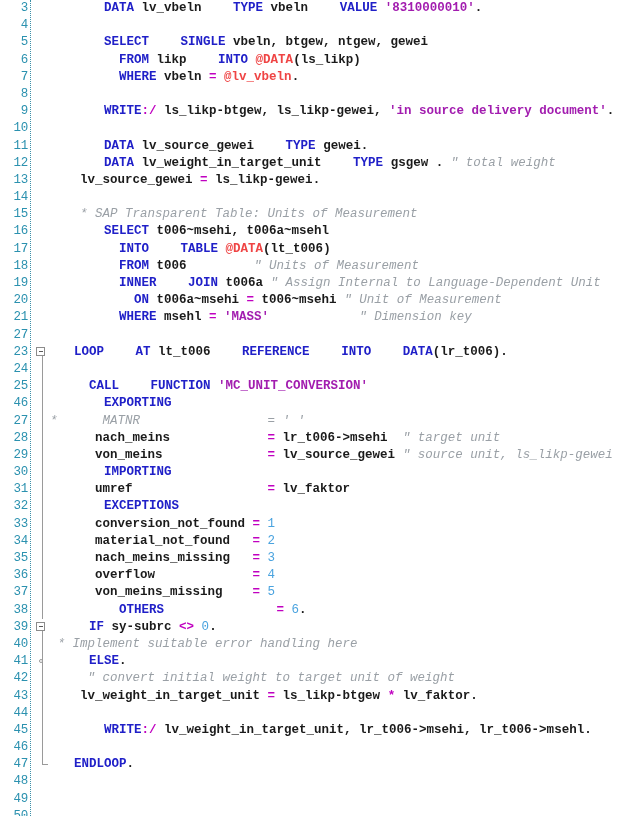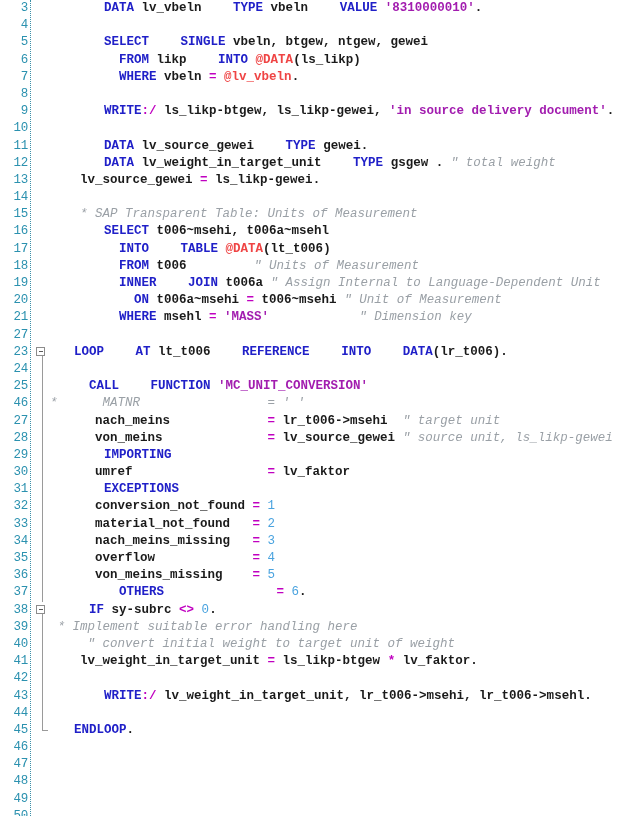--- a/index.html
+++ b/index.html
@@ -206,34 +206,36 @@
       <div class="row"><div class="fold"></div><div class="code"><span class="pun">    </span><span class="kw">SELECT</span><span class="pun"> </span><span class="id">t006~msehi, t006a~msehl</span></div></div>
       <div class="row"><div class="fold"></div><div class="code"><span class="pun">      </span><span class="kw">INTO</span><span class="pun"> </span><span class="kw">TABLE</span><span class="pun"> </span><span class="at">@DATA</span><span class="pun">(</span><span class="id">lt_t006</span><span class="pun">)</span></div></div>
       <div class="row"><div class="fold"></div><div class="code"><span class="pun">      </span><span class="kw">FROM</span><span class="pun"> </span><span class="id">t006</span><span class="pun">         </span><span class="cmt">" Units of Measurement</span></div></div>
       <div class="row"><div class="fold"></div><div class="code"><span class="pun">      </span><span class="kw">INNER</span><span class="pun"> </span><span class="kw">JOIN</span><span class="pun"> </span><span class="id">t006a</span><span class="pun"> </span><span class="cmt">" Assign Internal to Language-Dependent Unit</span></div></div>
       <div class="row"><div class="fold"></div><div class="code"><span class="pun">        </span><span class="kw">ON</span><span class="pun"> </span><span class="id">t006a~msehi</span><span class="pun"> </span><span class="op">=</span><span class="pun"> </span><span class="id">t006~msehi</span><span class="pun"> </span><span class="cmt">" Unit of Measurement</span></div></div>
       <div class="row"><div class="fold"></div><div class="code"><span class="pun">      </span><span class="kw">WHERE</span><span class="pun"> </span><span class="id">msehl</span><span class="pun"> </span><span class="op">=</span><span class="pun"> </span><span class="str">'MASS'</span><span class="pun">            </span><span class="cmt">" Dimension key</span></div></div>
       <div class="row"><div class="fold"></div><div class="code"></div></div>
       <div class="row"><div class="fold"><div class="fold-box"></div><div class="fold-line" style="top: 12px;"></div></div><div class="code"><span class="kw">LOOP</span><span class="pun"> </span><span class="kw">AT</span><span class="pun"> </span><span class="id">lt_t006</span><span class="pun"> </span><span class="kw">REFERENCE</span><span class="pun"> </span><span class="kw">INTO</span><span class="pun"> </span><span class="kw">DATA</span><span class="pun">(</span><span class="id">lr_t006</span><span class="pun">).</span></div></div>
       <div class="row"><div class="fold"><div class="fold-line"></div></div><div class="code"></div></div>
       <div class="row"><div class="fold"><div class="fold-line"></div></div><div class="code"><span class="pun">  </span><span class="kw">CALL</span><span class="pun"> </span><span class="kw">FUNCTION</span><span class="pun"> </span><span class="str">'MC_UNIT_CONVERSION'</span></div></div>
+      <div class="row"><div class="fold"><div class="fold-line"></div></div><div class="code"><span class="pun">    </span><span class="kw">EXPORTING</span></div></div>
       <div class="row"><div class="fold"><div class="fold-line"></div></div><div class="code"><span class="cmt">*</span><span class="cmt">      MATNR                 = ' '</span></div></div>
       <div class="row"><div class="fold"><div class="fold-line"></div></div><div class="code"><span class="pun">      </span><span class="id">nach_meins</span><span class="pun">             </span><span class="op">=</span><span class="pun"> </span><span class="id">lr_t006-&gt;msehi</span><span class="pun">  </span><span class="cmt">" target unit</span></div></div>
       <div class="row"><div class="fold"><div class="fold-line"></div></div><div class="code"><span class="pun">      </span><span class="id">von_meins</span><span class="pun">              </span><span class="op">=</span><span class="pun"> </span><span class="id">lv_source_gewei</span><span class="pun"> </span><span class="cmt">" source unit, ls_likp-gewei</span></div></div>
       <div class="row"><div class="fold"><div class="fold-line"></div></div><div class="code"><span class="pun">    </span><span class="kw">IMPORTING</span></div></div>
       <div class="row"><div class="fold"><div class="fold-line"></div></div><div class="code"><span class="pun">      </span><span class="id">umref</span><span class="pun">                  </span><span class="op">=</span><span class="pun"> </span><span class="id">lv_faktor</span></div></div>
       <div class="row"><div class="fold"><div class="fold-line"></div></div><div class="code"><span class="pun">    </span><span class="kw">EXCEPTIONS</span></div></div>
       <div class="row"><div class="fold"><div class="fold-line"></div></div><div class="code"><span class="pun">      </span><span class="id">conversion_not_found</span><span class="pun"> </span><span class="op">=</span><span class="pun"> </span><span class="num">1</span></div></div>
       <div class="row"><div class="fold"><div class="fold-line"></div></div><div class="code"><span class="pun">      </span><span class="id">material_not_found</span><span class="pun">   </span><span class="op">=</span><span class="pun"> </span><span class="num">2</span></div></div>
       <div class="row"><div class="fold"><div class="fold-line"></div></div><div class="code"><span class="pun">      </span><span class="id">nach_meins_missing</span><span class="pun">   </span><span class="op">=</span><span class="pun"> </span><span class="num">3</span></div></div>
       <div class="row"><div class="fold"><div class="fold-line"></div></div><div class="code"><span class="pun">      </span><span class="id">overflow</span><span class="pun">             </span><span class="op">=</span><span class="pun"> </span><span class="num">4</span></div></div>
       <div class="row"><div class="fold"><div class="fold-line"></div></div><div class="code"><span class="pun">      </span><span class="id">von_meins_missing</span><span class="pun">    </span><span class="op">=</span><span class="pun"> </span><span class="num">5</span></div></div>
       <div class="row"><div class="fold"><div class="fold-line"></div></div><div class="code"><span class="pun">      </span><span class="kw">OTHERS</span><span class="pun">               </span><span class="op">=</span><span class="pun"> </span><span class="num">6</span><span class="pun">.</span></div></div>
       <div class="row"><div class="fold"><div class="fold-box"></div><div class="fold-line" style="top: 12px;"></div></div><div class="code"><span class="pun">  </span><span class="kw">IF</span><span class="pun"> </span><span class="id">sy-subrc</span><span class="pun"> </span><span class="op">&lt;&gt;</span><span class="pun"> </span><span class="num">0</span><span class="pun">.</span></div></div>
       <div class="row"><div class="fold"><div class="fold-line"></div></div><div class="code"><span class="cmt"> * Implement suitable error handling here</span></div></div>
+      <div class="row"><div class="fold"><div class="fold-line"></div><div class="fold-dot"></div></div><div class="code"><span class="pun">  </span><span class="kw">ELSE</span><span class="pun">.</span></div></div>
       <div class="row"><div class="fold"><div class="fold-line"></div></div><div class="code"><span class="pun">     </span><span class="cmt">" convert initial weight to target unit of weight</span></div></div>
       <div class="row"><div class="fold"><div class="fold-line"></div></div><div class="code"><span class="pun">    </span><span class="id">lv_weight_in_target_unit</span><span class="pun"> </span><span class="op">=</span><span class="pun"> </span><span class="id">ls_likp-btgew</span><span class="pun"> </span><span class="op">*</span><span class="pun"> </span><span class="id">lv_faktor</span><span class="pun">.</span></div></div>
       <div class="row"><div class="fold"><div class="fold-line"></div></div><div class="code"></div></div>
       <div class="row"><div class="fold"><div class="fold-line"></div></div><div class="code"><span class="pun">    </span><span class="kw">WRITE</span><span class="op">:/</span><span class="pun"> </span><span class="id">lv_weight_in_target_unit, lr_t006-&gt;msehi, lr_t006-&gt;msehl</span><span class="pun">.</span></div></div>
       <div class="row"><div class="fold"><div class="fold-line"></div></div><div class="code"></div></div>
       <div class="row"><div class="fold"><div class="fold-end"></div></div><div class="code"><span class="kw">ENDLOOP</span><span class="pun">.</span></div></div>
     </div>
 </div>
 
 </body></html>

